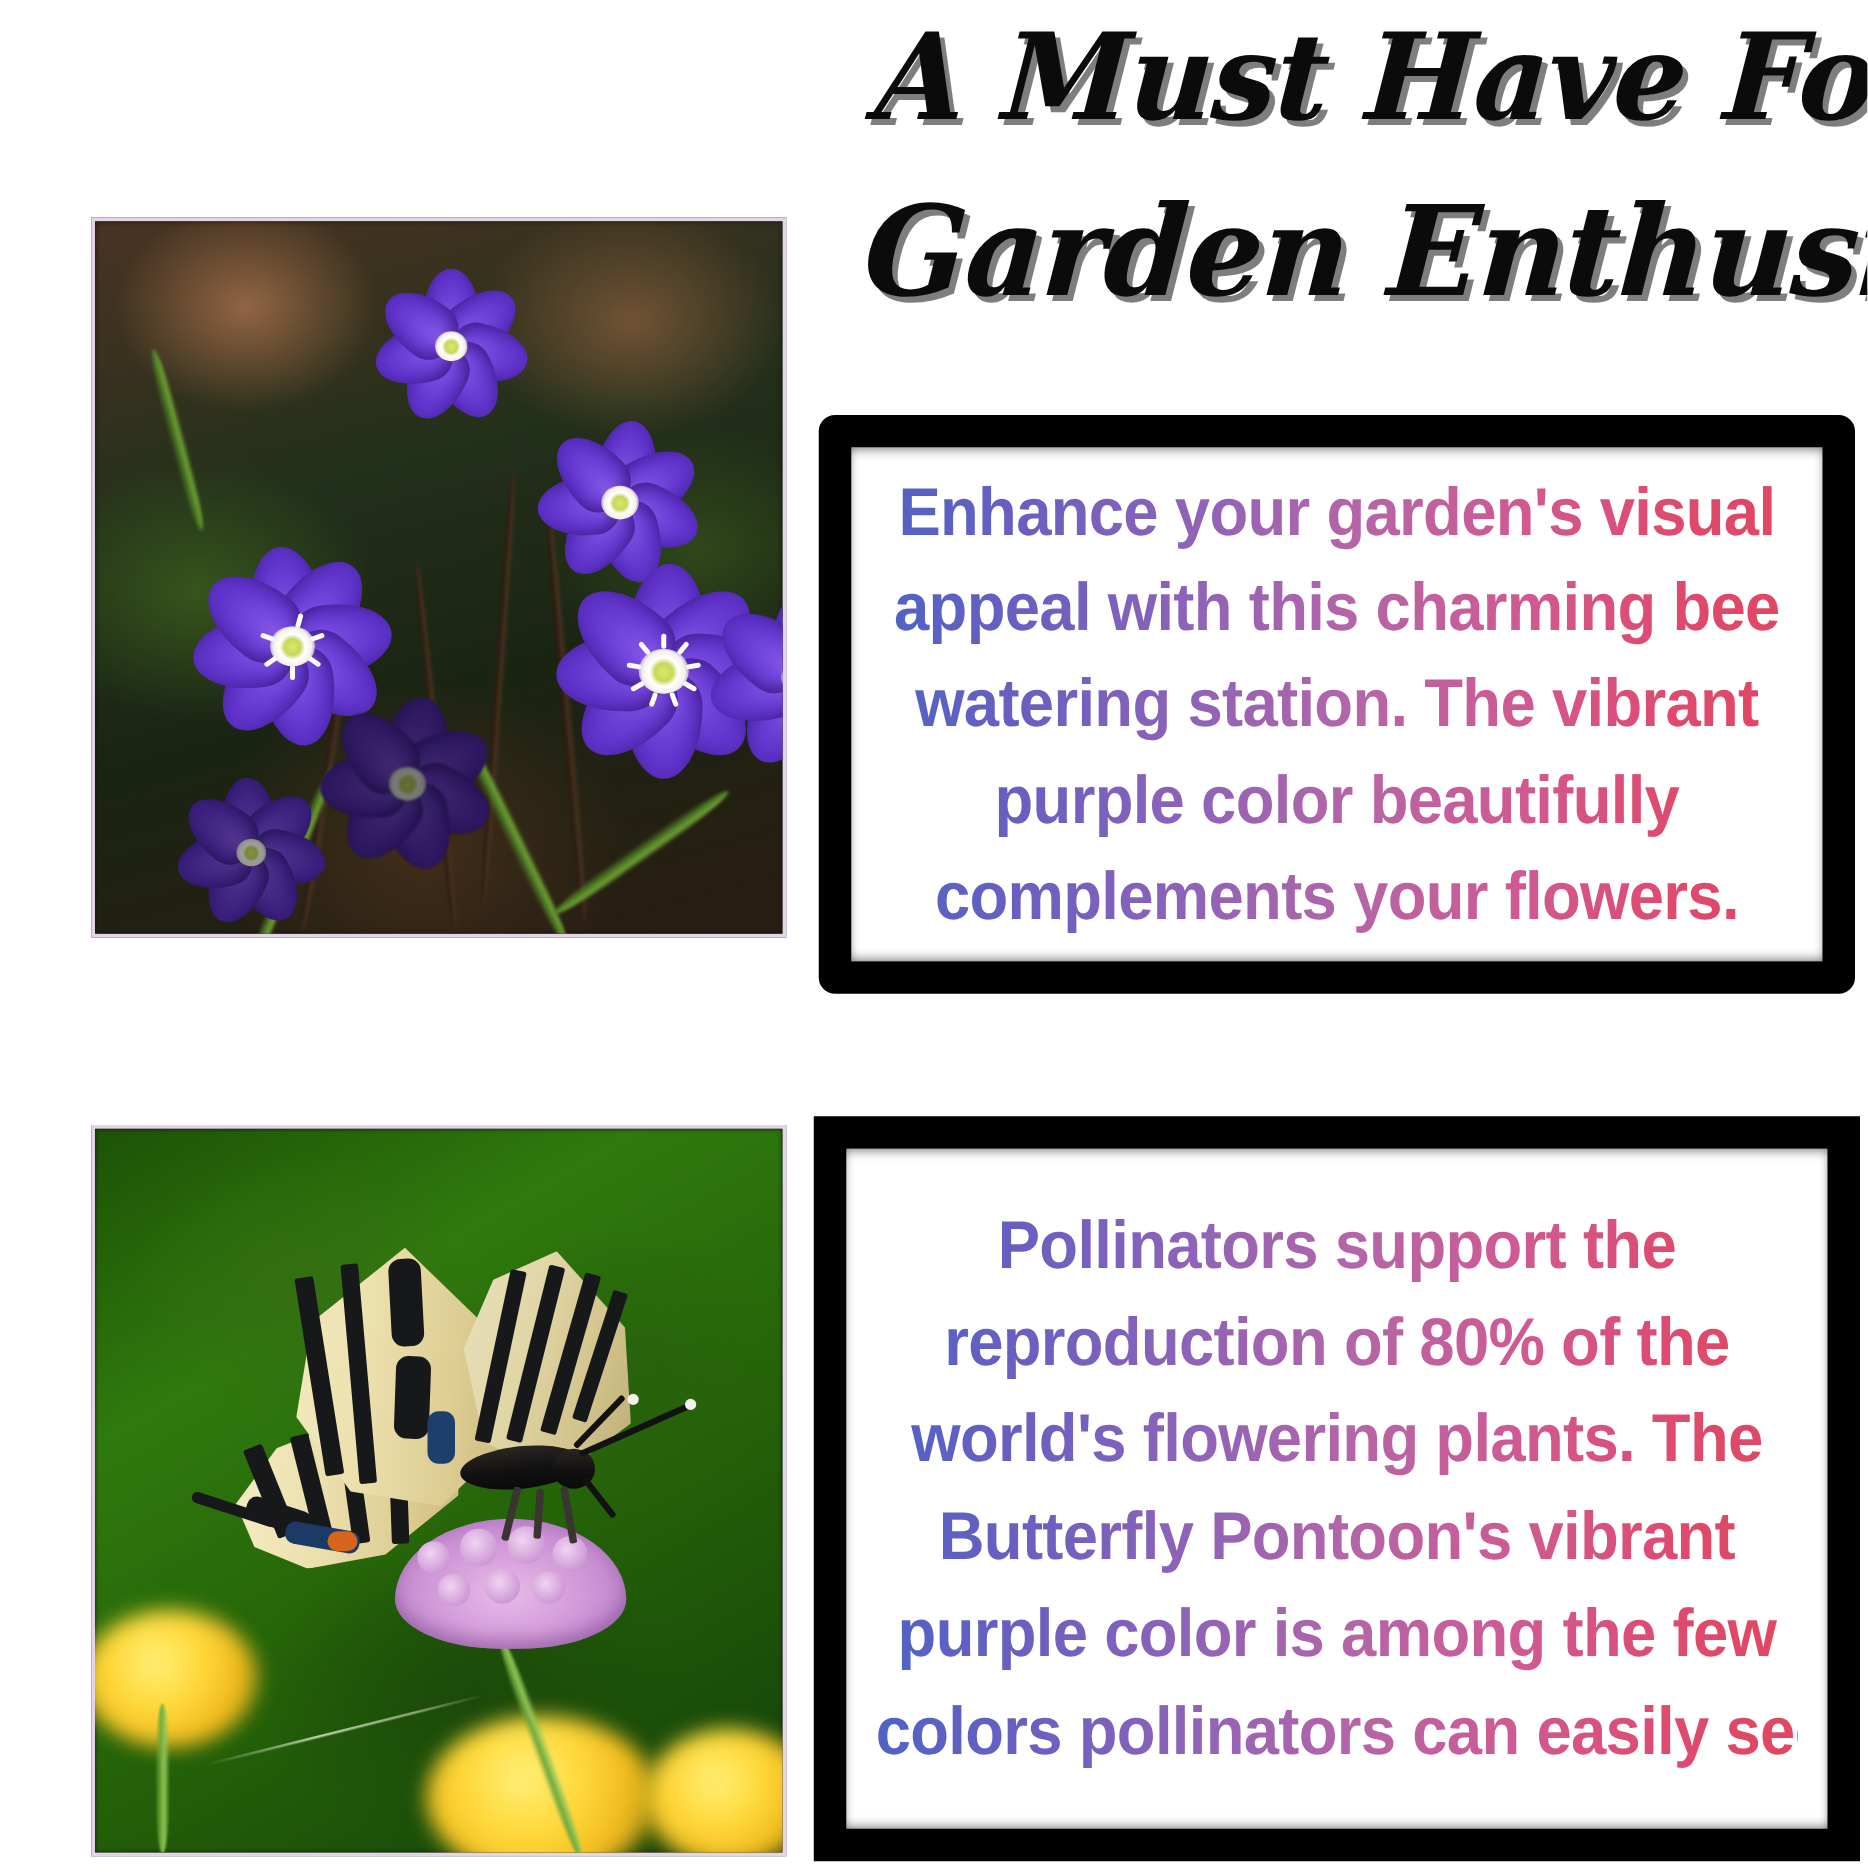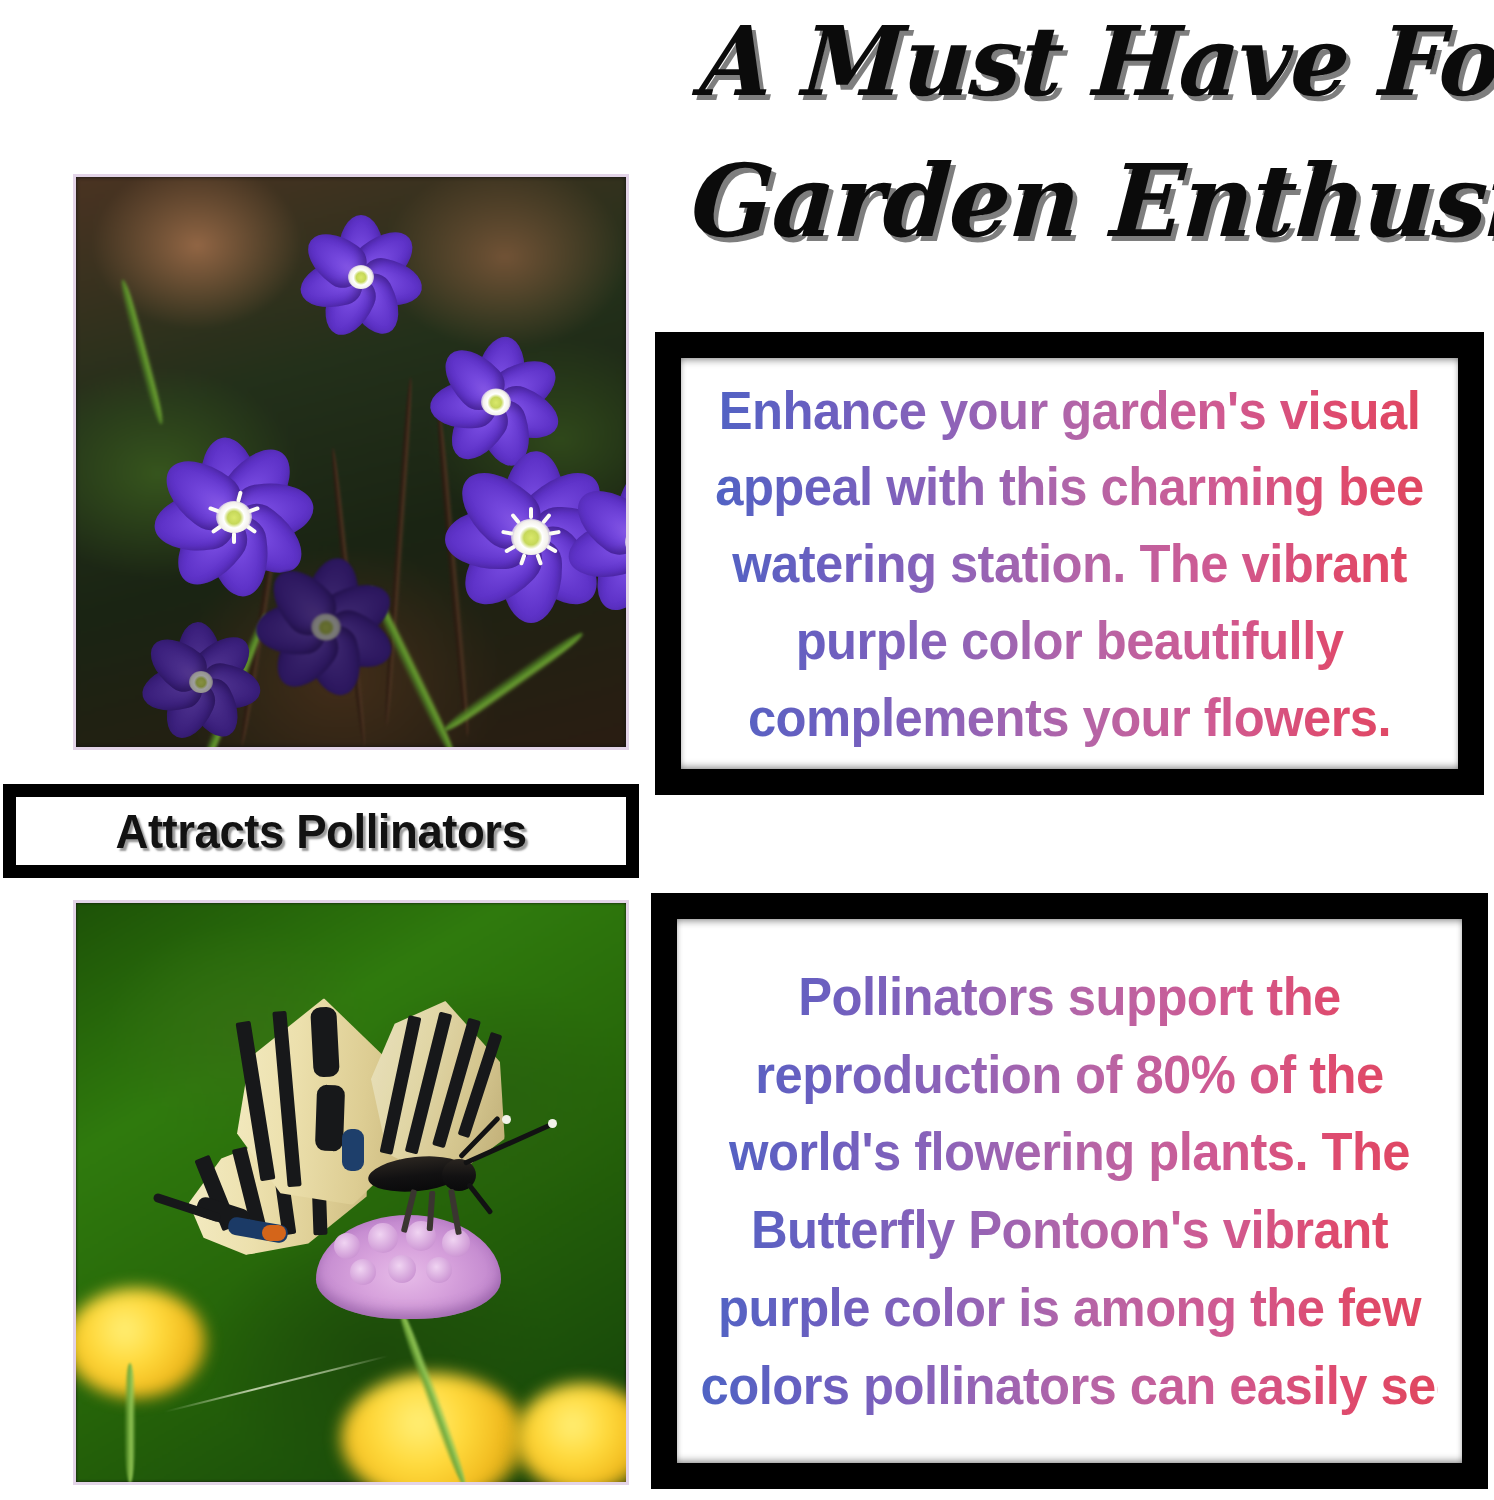--- a/index.html
+++ b/index.html
@@ -201,21 +201,21 @@
     width: 100%; height: 100%;
     background: #ffffff;
     box-sizing: border-box;
     display: flex;
     flex-direction: column;
     align-items: center;
     justify-content: center;
     box-shadow: inset 0 5px 9px -4px rgba(0,0,0,0.55),
                 inset 0 -5px 9px -4px rgba(0,0,0,0.55);
   }
-  #panel-appeal     { left: 655px; top: 332px;  width: 829px; height: 463px; }
+  #panel-appeal     { left: 655px; top: 332px;  width: 829px; height: 463px; border-radius: 13px; }
   #panel-pollinator { left: 651px; top: 893px;  width: 837px; height: 596px; }
 
   .grad-line {
     display: block;
     width: 100%;
     text-align: center;
     font-family: "Liberation Sans", sans-serif;
     font-weight: 700;
     letter-spacing: -0.6px;
     white-space: nowrap;
@@ -359,23 +359,20 @@
   <div class="text-panel" id="panel-appeal">
     <div class="panel-inner">
       <span class="grad-line">Enhance your garden's visual</span>
       <span class="grad-line">appeal with this charming bee</span>
       <span class="grad-line">watering station. The vibrant</span>
       <span class="grad-line">purple color beautifully</span>
       <span class="grad-line">complements your flowers.</span>
     </div>
   </div>
 
-  <div class="label-plate" id="label-pollinator">
-    <span class="plate-text">Attracts Pollinators</span>
-  </div>
 
   <div class="photo-frame" id="photo-butterfly">
     <div class="photo-canvas">
       <div class="btf-bg"></div>
 
       <div class="bokeh-yellow deep" style="left:-10px; top:385px; width:140px; height:110px;"></div>
       <div class="bokeh-yellow deep" style="left:265px; top:470px; width:185px; height:130px;"></div>
       <div class="bokeh-yellow deep" style="left:440px; top:480px; width:135px; height:110px;"></div>
       <div class="green-stem" style="left:48px; top:460px; width:12px; height:120px;"></div>
 

